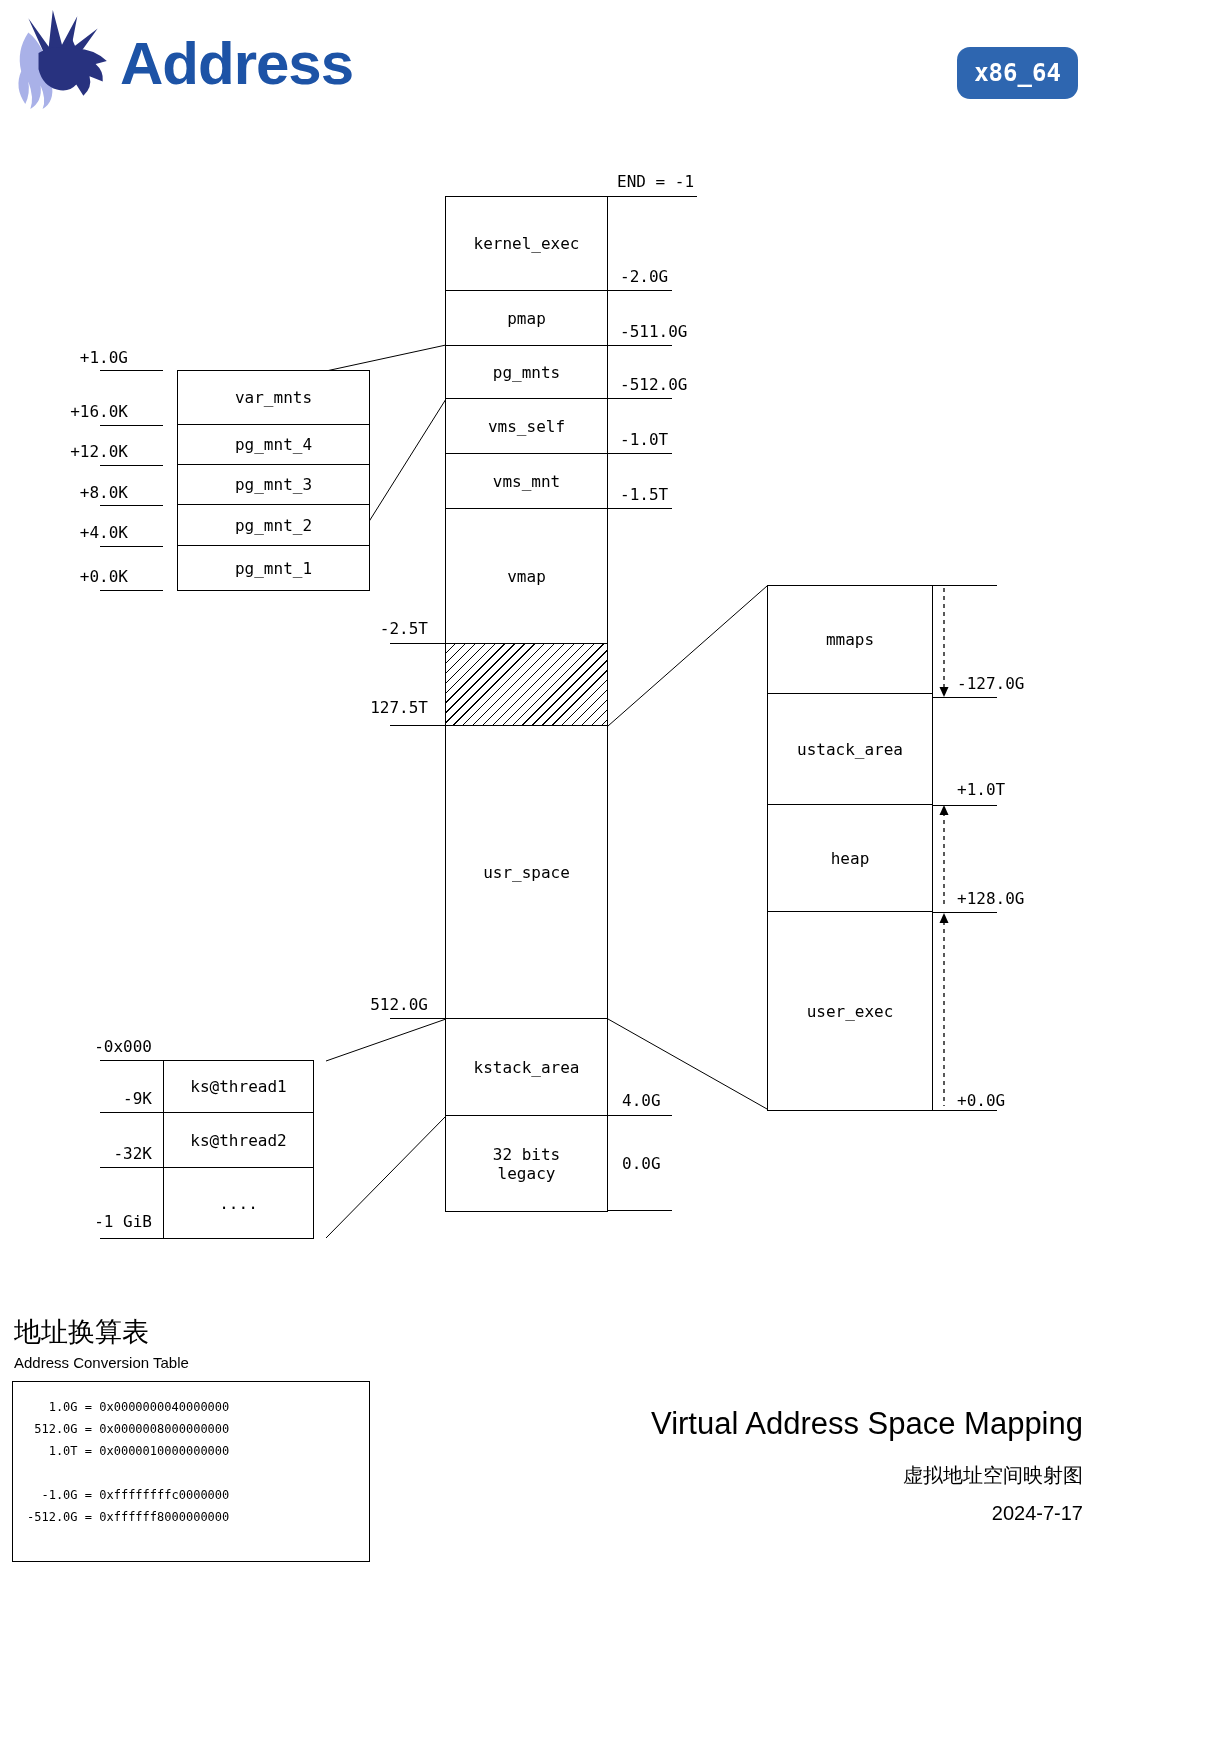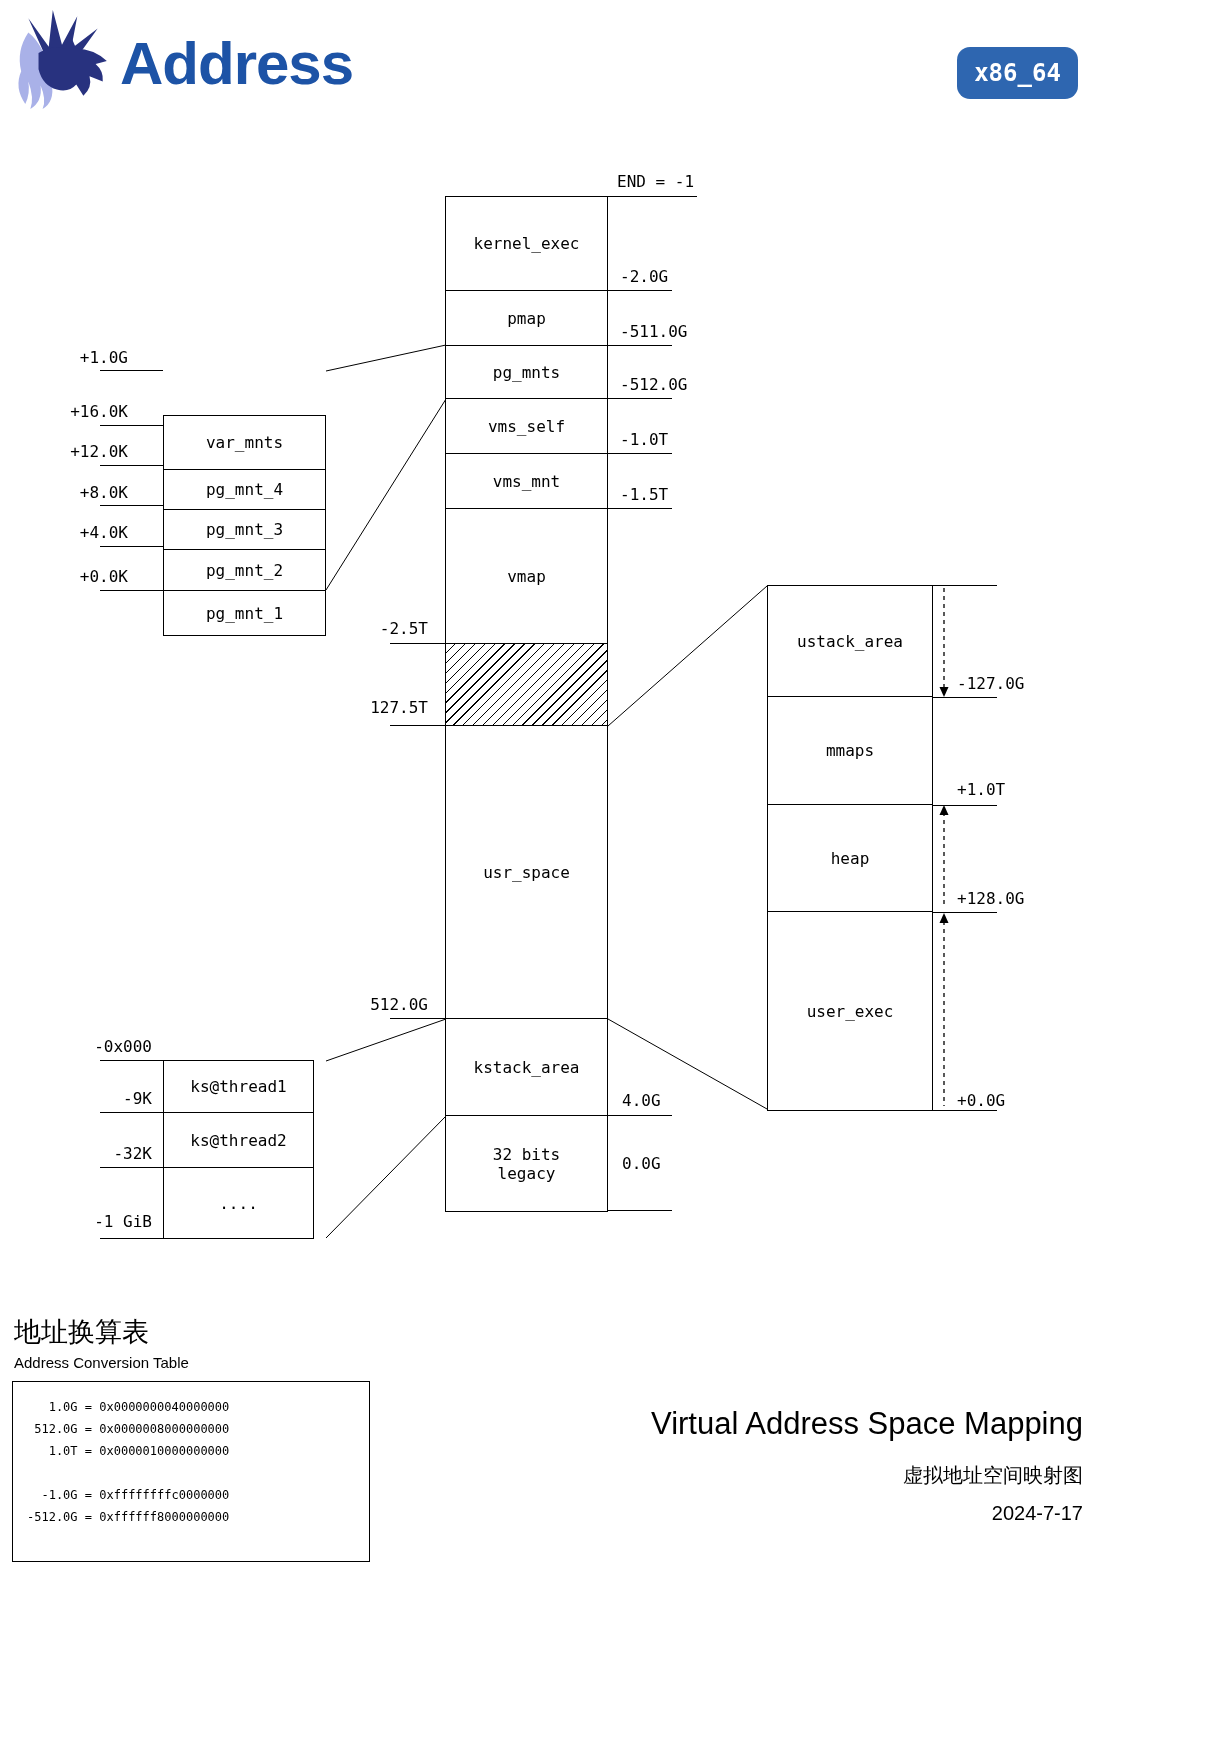--- a/index.html
+++ b/index.html
@@ -139,21 +139,21 @@
   <div class="ticklabel" style="left:620px; top:322px">-511.0G</div>
   <div class="ticklabel" style="left:620px; top:375px">-512.0G</div>
   <div class="ticklabel" style="left:620px; top:430px">-1.0T</div>
   <div class="ticklabel" style="left:620px; top:485px">-1.5T</div>
   <div class="ticklabel" style="left:622px; top:1091px">4.0G</div>
   <div class="ticklabel" style="left:622px; top:1154px">0.0G</div>
   <div class="ticklabel r-align" style="left:340px; top:619px; width:88px">-2.5T</div>
   <div class="ticklabel r-align" style="left:340px; top:698px; width:88px">127.5T</div>
   <div class="ticklabel r-align" style="left:340px; top:995px; width:88px">512.0G</div>
 
-  <div class="box" style="left:163px; top:370px; width:163px; height:221px;margin-top:45px;">
+  <div class="box" style="left:177px; top:370px; width:193px; height:221px;">
     <div class="row" style="height:54px">
         <span>var_mnts</span>
       </div>
     <div class="row" style="height:40px">
         <span>pg_mnt_4</span>
       </div>
     <div class="row" style="height:40px">
         <span>pg_mnt_3</span>
       </div>
     <div class="row" style="height:41px">
@@ -190,25 +190,25 @@
   <div class="tick" style="left:100px; top:1060px; width:63px"></div>
   <div class="tick" style="left:100px; top:1112px; width:63px"></div>
   <div class="tick" style="left:100px; top:1167px; width:63px"></div>
   <div class="tick" style="left:100px; top:1238px; width:63px"></div>
   <div class="ticklabel r-align" style="left:60px; top:1037px; width:92px">-0x000</div>
   <div class="ticklabel r-align" style="left:60px; top:1089px; width:92px">-9K</div>
   <div class="ticklabel r-align" style="left:60px; top:1144px; width:92px">-32K</div>
   <div class="ticklabel r-align" style="left:60px; top:1212px; width:92px">-1 GiB</div>
 
   <div class="box" style="left:767px; top:585px; width:166px; height:526px;">
+    <div class="row" style="height:108px">
+        <span>mmaps</span>
+      </div>
     <div class="row" style="height:111px">
         <span>ustack_area</span>
-      </div>
-    <div class="row" style="height:108px">
-        <span>mmaps</span>
       </div>
     <div class="row" style="height:107px">
         <span>heap</span>
       </div>
     <div class="row" style="height:198px">
         <span>user_exec</span>
       </div>
   </div>
   <div class="tick" style="left:933px; top:585px; width:64px"></div>
   <div class="tick" style="left:933px; top:697px; width:64px"></div>

